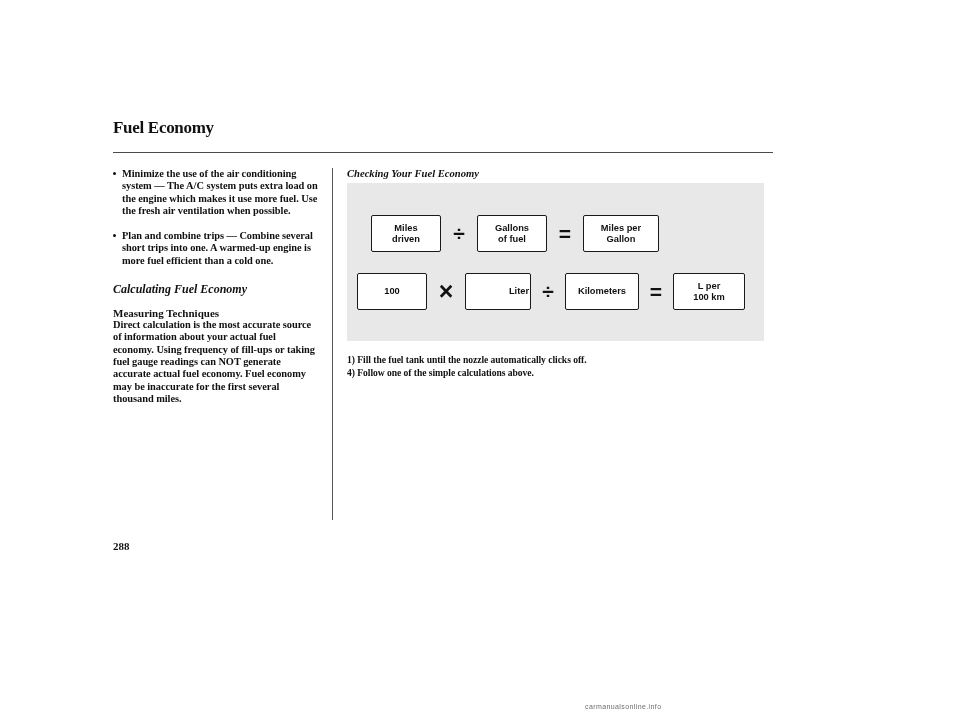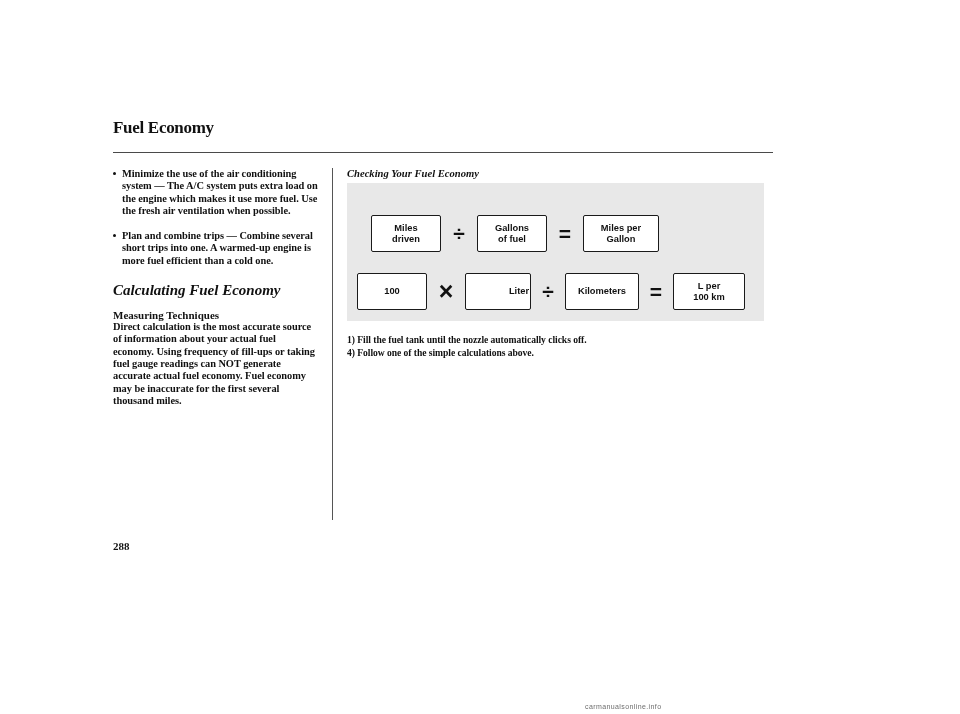--- a/index.html
+++ b/index.html
@@ -74,21 +74,21 @@
     top: 4px;
     width: 3px;
     height: 3px;
     border-radius: 50%;
     background: #111111;
   }
   .section-head {
     font-family: "Liberation Serif", serif;
     font-weight: bold;
     font-style: italic;
-    font-size: 15px;
+    font-size: 12px;
     color: #111111;
     margin-top: 15px;
     margin-bottom: 10px;
   }
   .sub-head {
     font-family: "Liberation Serif", serif;
     font-weight: bold;
     font-size: 11px;
     color: #111111;
     margin-bottom: 0px;
@@ -112,21 +112,21 @@
     font-family: "Liberation Serif", serif;
     font-weight: bold;
     font-style: italic;
     font-size: 10.6px;
     color: #111111;
     margin-bottom: 0;
   }
   .diagram-box {
     position: relative;
     width: 417px;
-    height: 138px;
+    height: 158px;
     background: #e8e8e8;
     margin-top: 4px;
   }
   .eq-row {
     position: absolute;
     display: flex;
     align-items: center;
   }
   .eq-row.row1 { left: 24px; top: 32px; }
   .eq-row.row2 { left: 10px; top: 90px; }

